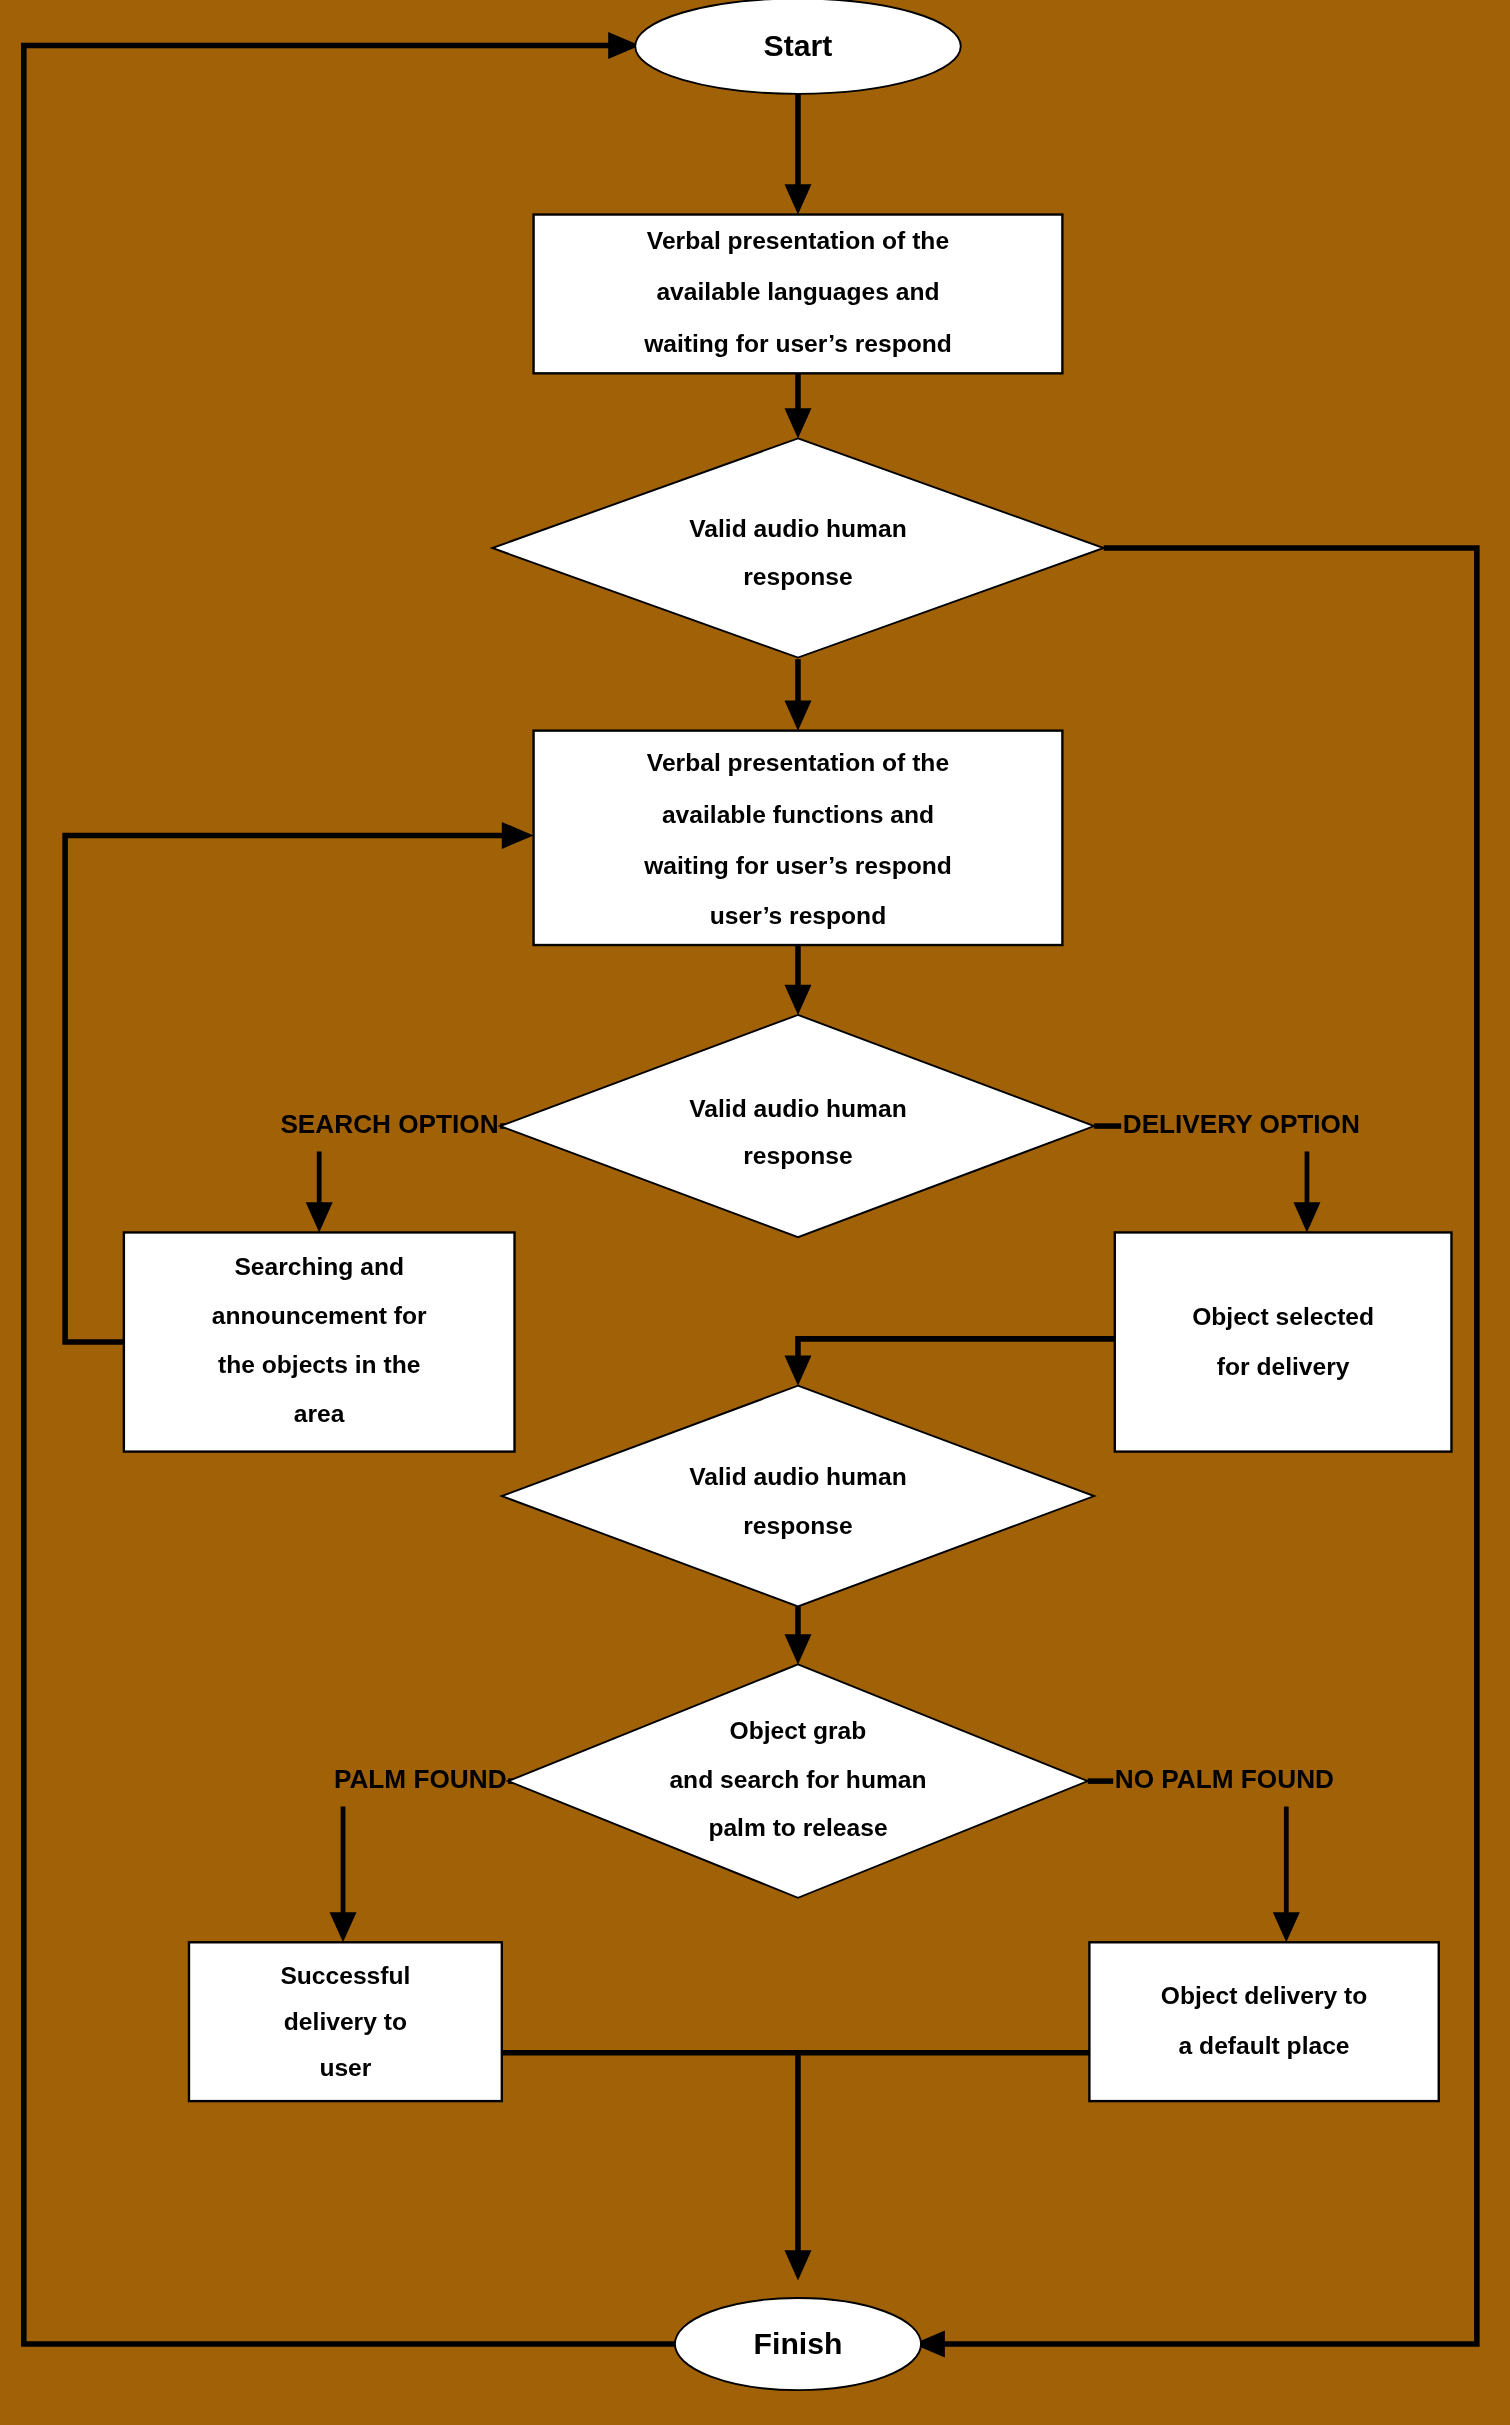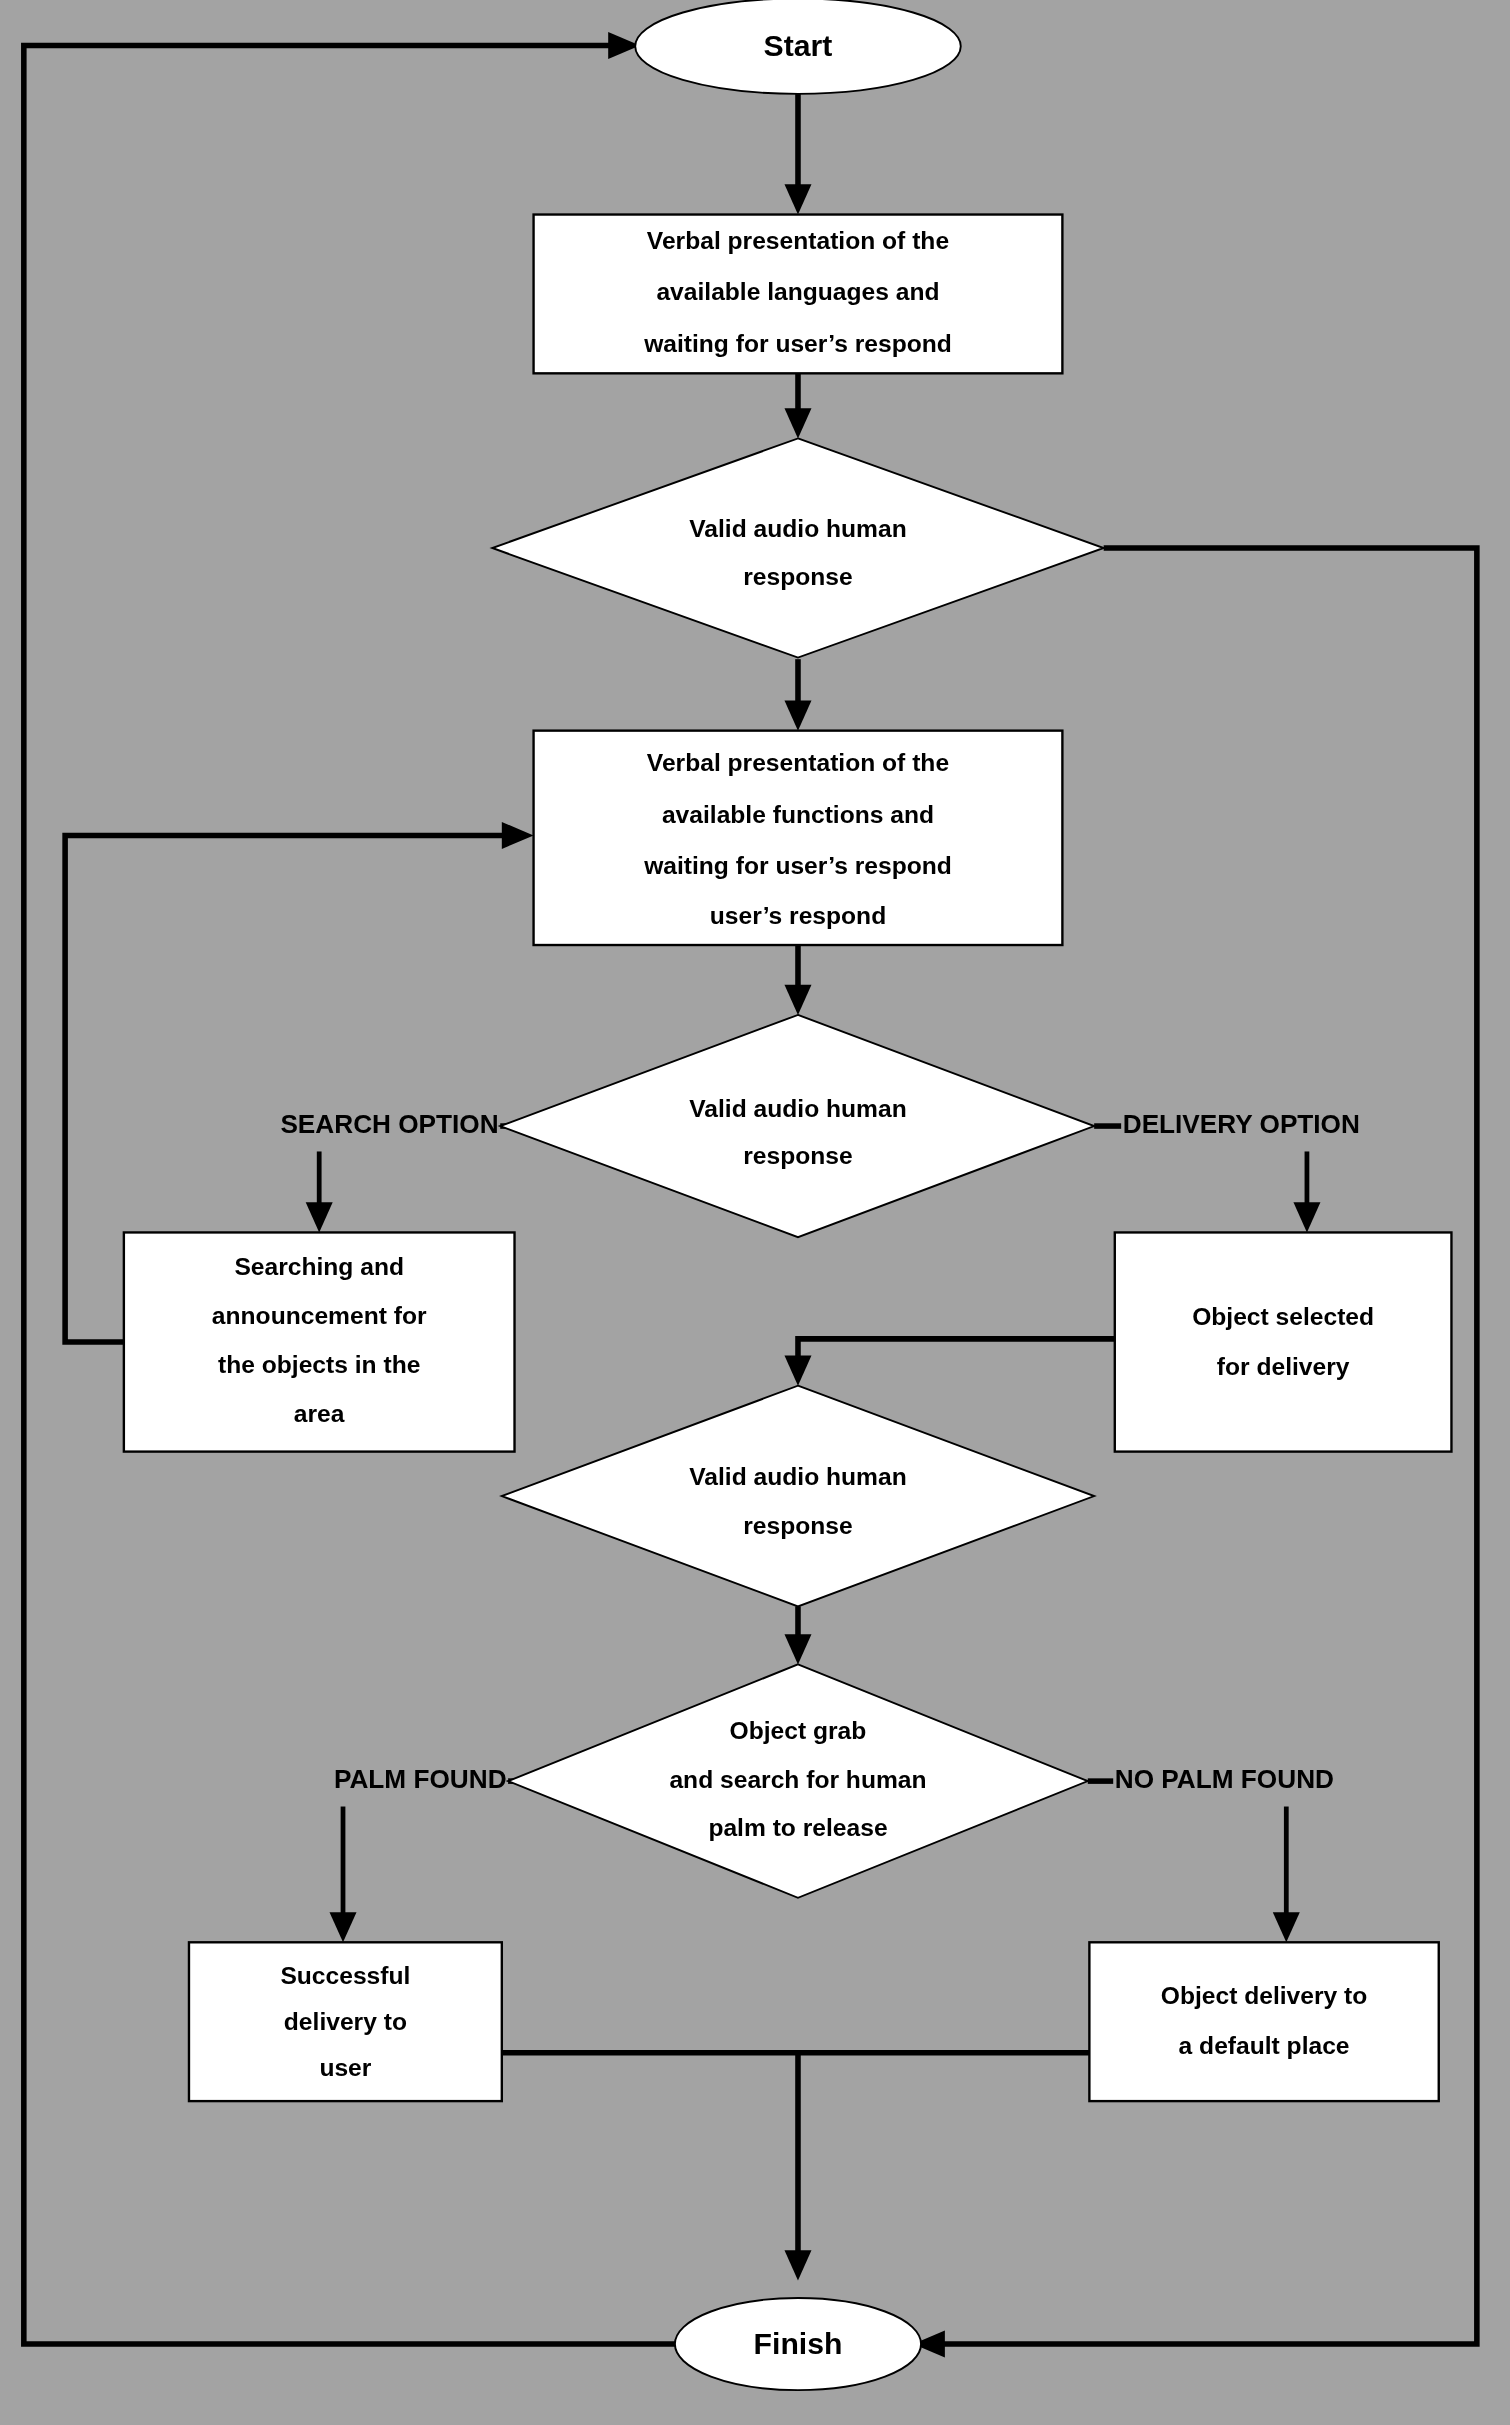--- a/index.html
+++ b/index.html
@@ -7,21 +7,21 @@
     padding: 0;
     background: #ffffff;
   }
   body {
     font-family: "Liberation Sans", sans-serif;
   }
   #flowchart-root {
     position: relative;
     width: 1511px;
     height: 2426px;
-    background: #a3a3a3;
+    background: #a16207;
     overflow: hidden;
   }
   svg#flow-svg {
     position: absolute;
     top: 0;
     left: 0;
     width: 1511px;
     height: 2426px;
     display: block;
   }

